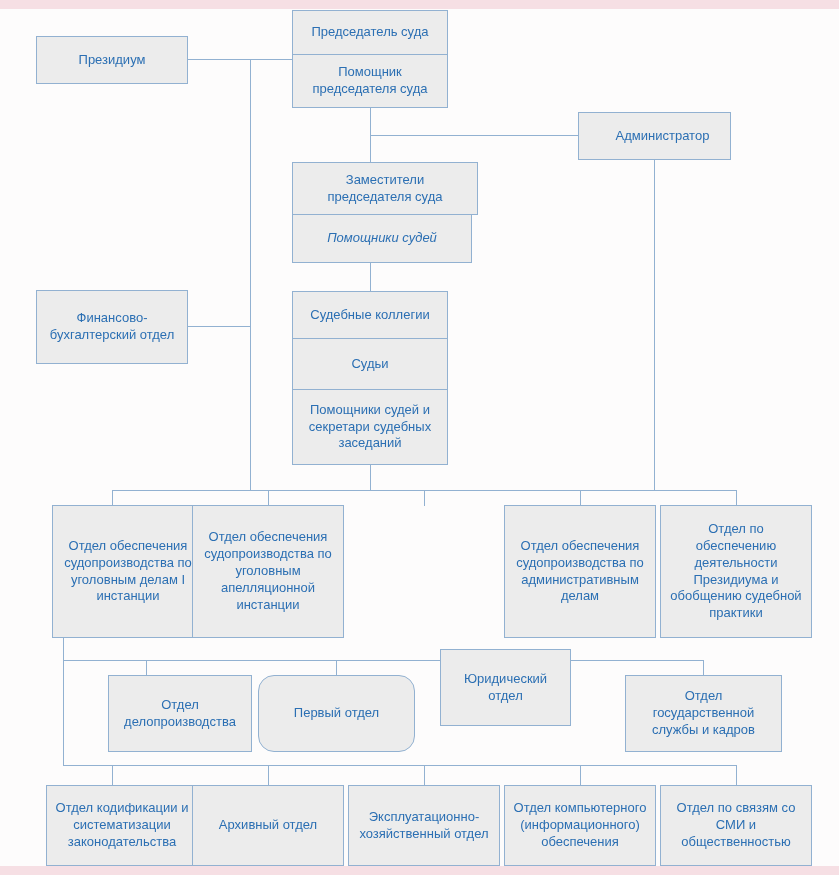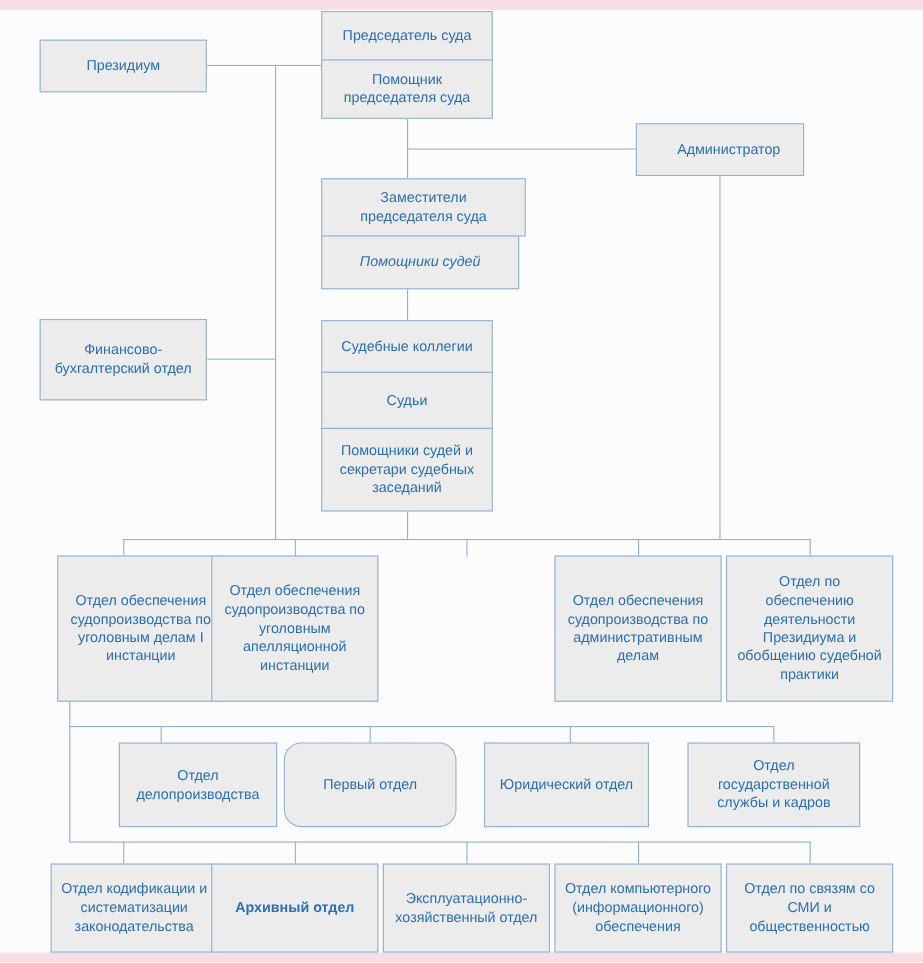--- a/index.html
+++ b/index.html
@@ -101,22 +101,22 @@
   <div class="node pad-lg" style="left:292px;top:338px;width:156px;height:52px;">Судьи</div>
   <div class="node pad-lg" style="left:292px;top:389px;width:156px;height:76px;">Помощники судей и секретари судебных заседаний</div>
 
   <div class="node" style="left:36px;top:505px;width:152px;height:133px;margin-left:16px;">Отдел обеспечения судопроизводства по уголовным делам I инстанции</div>
   <div class="node" style="left:192px;top:505px;width:152px;height:133px;">Отдел обеспечения судопроизводства по уголовным апелляционной инстанции</div>
   <div class="node" style="left:504px;top:505px;width:152px;height:133px;">Отдел обеспечения судопроизводства по административным делам</div>
   <div class="node" style="left:660px;top:505px;width:152px;height:133px;">Отдел по обеспечению деятельности Президиума и обобщению судебной практики</div>
 
   <div class="node" style="left:68px;top:675px;width:144px;height:77px;margin-left:40px;">Отдел делопроизводства</div>
   <div class="node" style="left:258px;top:675px;width:157px;height:77px;border-radius:16px;">Первый отдел</div>
-  <div class="node" style="left:440px;top:675px;width:150px;height:77px;">Юридический отдел</div>
+  <div class="node" style="left:440px;top:649px;width:131px;height:77px;">Юридический отдел</div>
   <div class="node" style="left:625px;top:675px;width:157px;height:77px;">Отдел государственной службы и кадров</div>
 
   <div class="node" style="left:46px;top:785px;width:152px;height:81px;">Отдел кодификации и систематизации законодательства</div>
-  <div class="node" style="left:192px;top:785px;width:152px;height:81px;font-weight:bold;">Архивный отдел</div>
+  <div class="node" style="left:192px;top:785px;width:152px;height:81px;">Архивный отдел</div>
   <div class="node" style="left:348px;top:785px;width:152px;height:81px;">Эксплуатационно-хозяйственный отдел</div>
   <div class="node" style="left:504px;top:785px;width:152px;height:81px;">Отдел компьютерного (информационного) обеспечения</div>
   <div class="node" style="left:660px;top:785px;width:152px;height:81px;">Отдел по связям со СМИ и общественностью</div>
 
 </div>
 
 </body></html>

